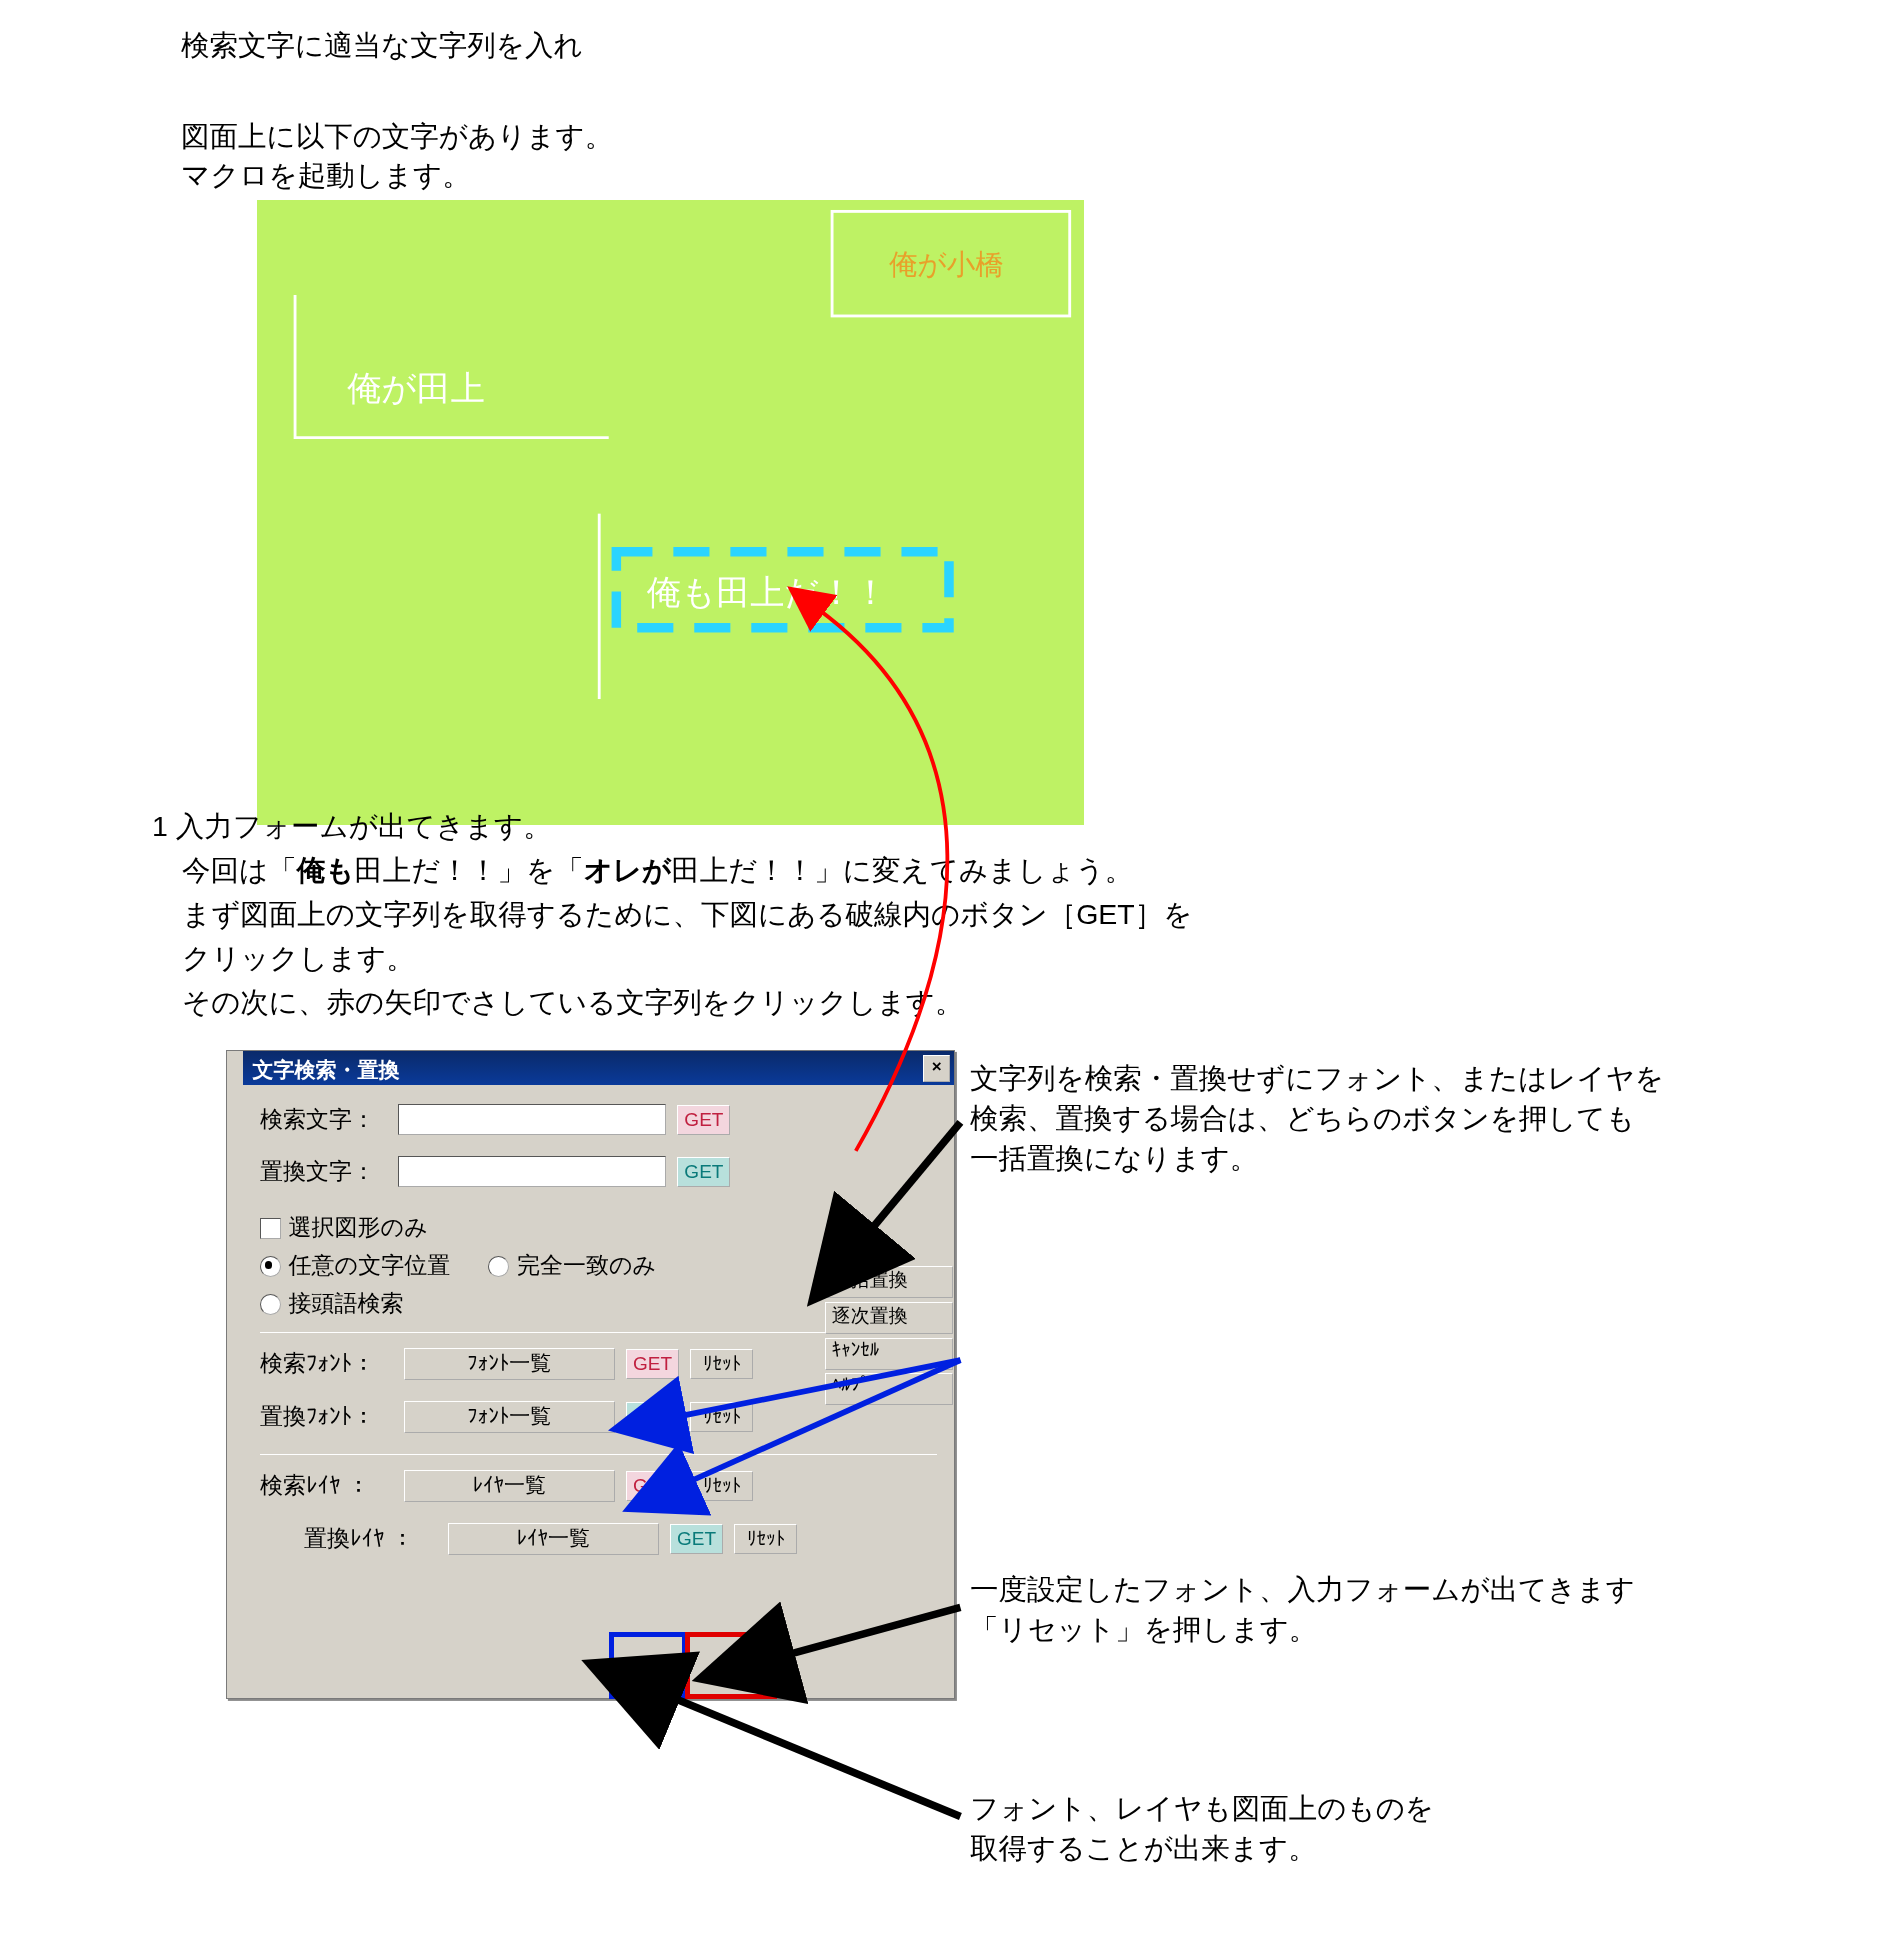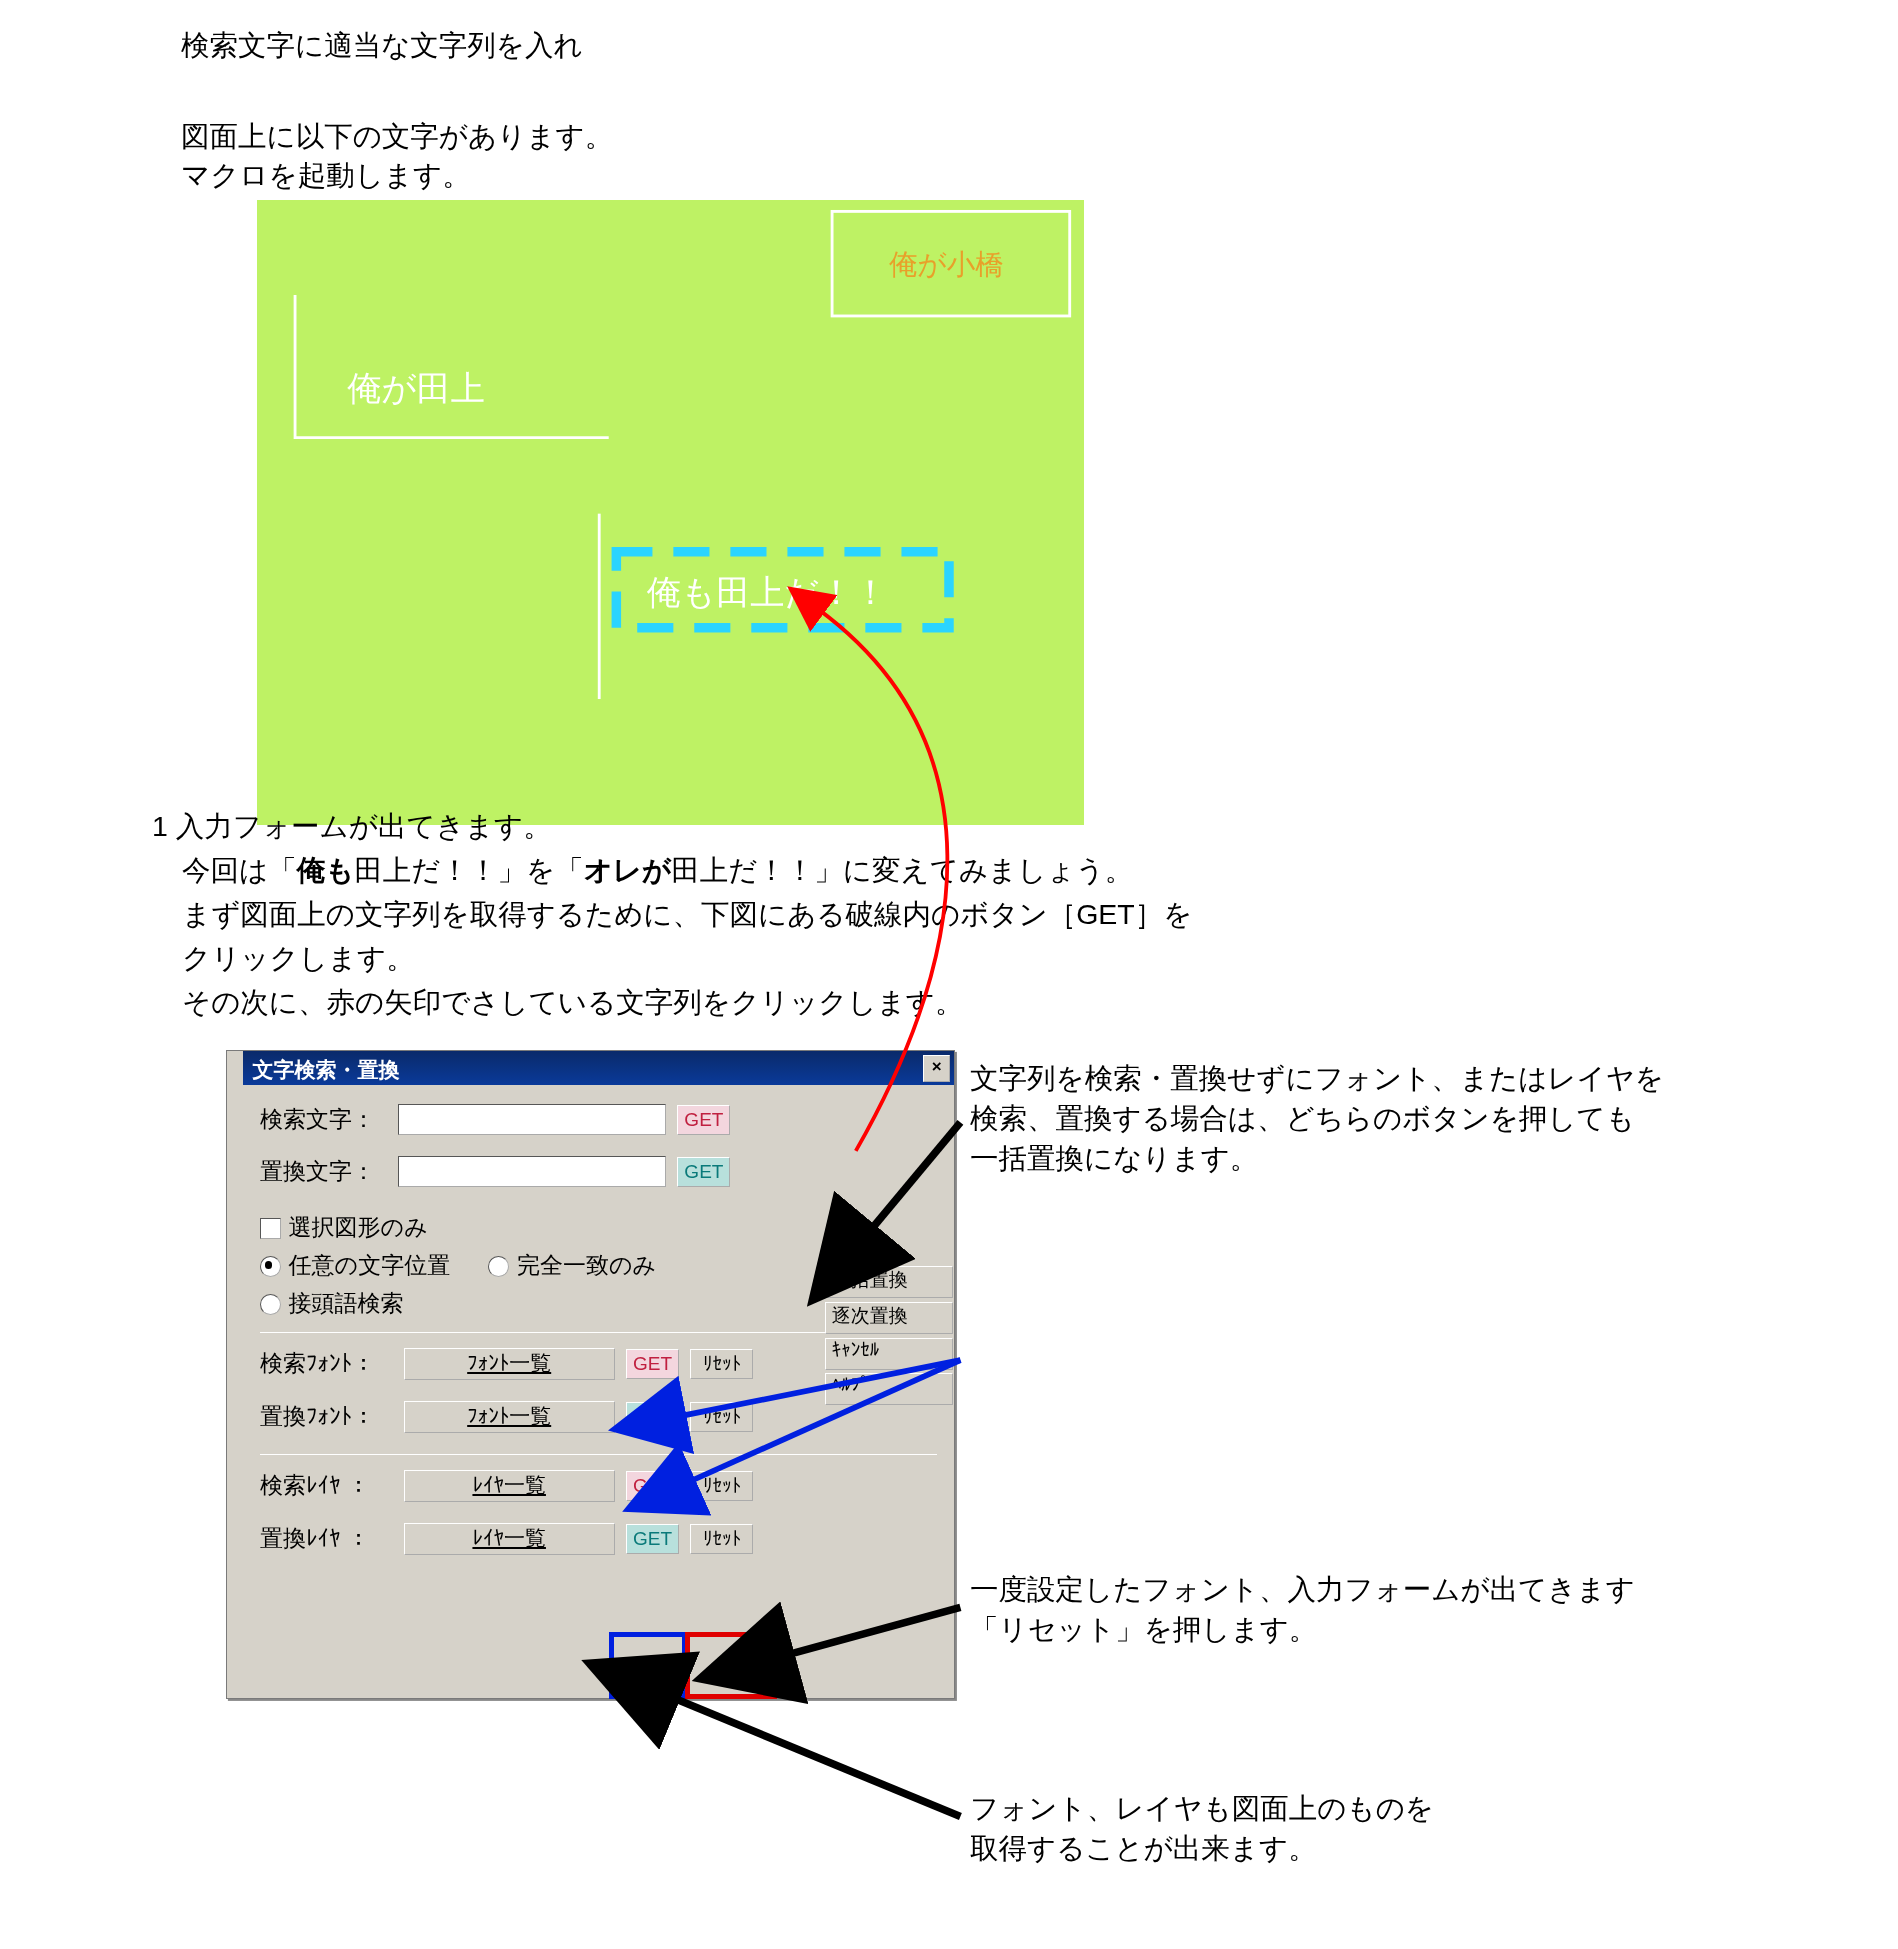--- a/index.html
+++ b/index.html
@@ -31,21 +31,21 @@
   .btn.get-pink{color:#c02040;background:#f3d6de;border:1.9px outset #fff;width:53px;}
   .btn.get-teal{color:#0a7a7a;background:#b8e0dc;border:1.9px outset #fff;width:53px;}
   .btn.reset{width:63px;}
   .opts{margin:3.8px 0 9.5px 0;line-height:38px;}
   .chk{display:inline-block;width:19px;height:19px;border:1.9px inset #aaa;background:#fff;vertical-align:middle;margin-right:7.6px;}
   .rad{display:inline-block;width:19px;height:19px;border:1.9px inset #aaa;background:#fff;border-radius:50%;vertical-align:middle;margin-right:7.6px;position:relative;}
   .rad.sel::after{content:"";position:absolute;left:3.8px;top:3.8px;width:7.6px;height:7.6px;background:#000;border-radius:50%;}
   .hr{border-top:1.9px groove #fff;margin:7.6px 0 15px 0;}
   .side-btns{position:absolute;right:17px;top:181px;width:112px;}
   .side-btns .btn{display:block;width:128px;margin:0 0 3.8px 0;height:32px;}
-  .listbtn{width:209px;height:30px;border:1.9px outset #fff;background:#d6d2c9;text-align:center;line-height:27px;font-size:21px;margin-left:5.7px;text-decoration:underline;}
+  .listbtn{width:209px;height:30px;border:1.9px outset #fff;background:#d6d2c9;text-align:center;line-height:27px;font-size:21px;margin-left:5.7px;}
 
   
   .anno{position:absolute;font-size:28.5px;line-height:40px;}
 
   
   .box-blue{position:absolute;border:5.7px solid #0020e0;}
   .box-red{position:absolute;border:5.7px solid #e00000;}
 
   
   .overlay{position:absolute;left:0;top:0;width:1898px;height:1950px;pointer-events:none;}
@@ -137,21 +137,21 @@
 
       <div class="hr"></div>
 
       <div class="row">
         <span class="lbl">検索ﾚｲﾔ ：</span>
         <div class="listbtn">ﾚｲﾔ一覧</div>
         <div class="btn get-pink">GET</div>
         <div class="btn reset">ﾘｾｯﾄ</div>
       </div>
 
-      <div class="row" style="margin-bottom:0;">
+      <div class="row" style="margin-bottom:0;margin-left:44px;">
         <span class="lbl">置換ﾚｲﾔ ：</span>
         <div class="listbtn">ﾚｲﾔ一覧</div>
         <div class="btn get-teal">GET</div>
         <div class="btn reset">ﾘｾｯﾄ</div>
       </div>
     </div>
   </div>
 
   <div class="box-blue" style="left:609px;top:1632px;width:68px;height:57px;"></div>
   <div class="box-red" style="left:685px;top:1632px;width:82px;height:57px;"></div>

